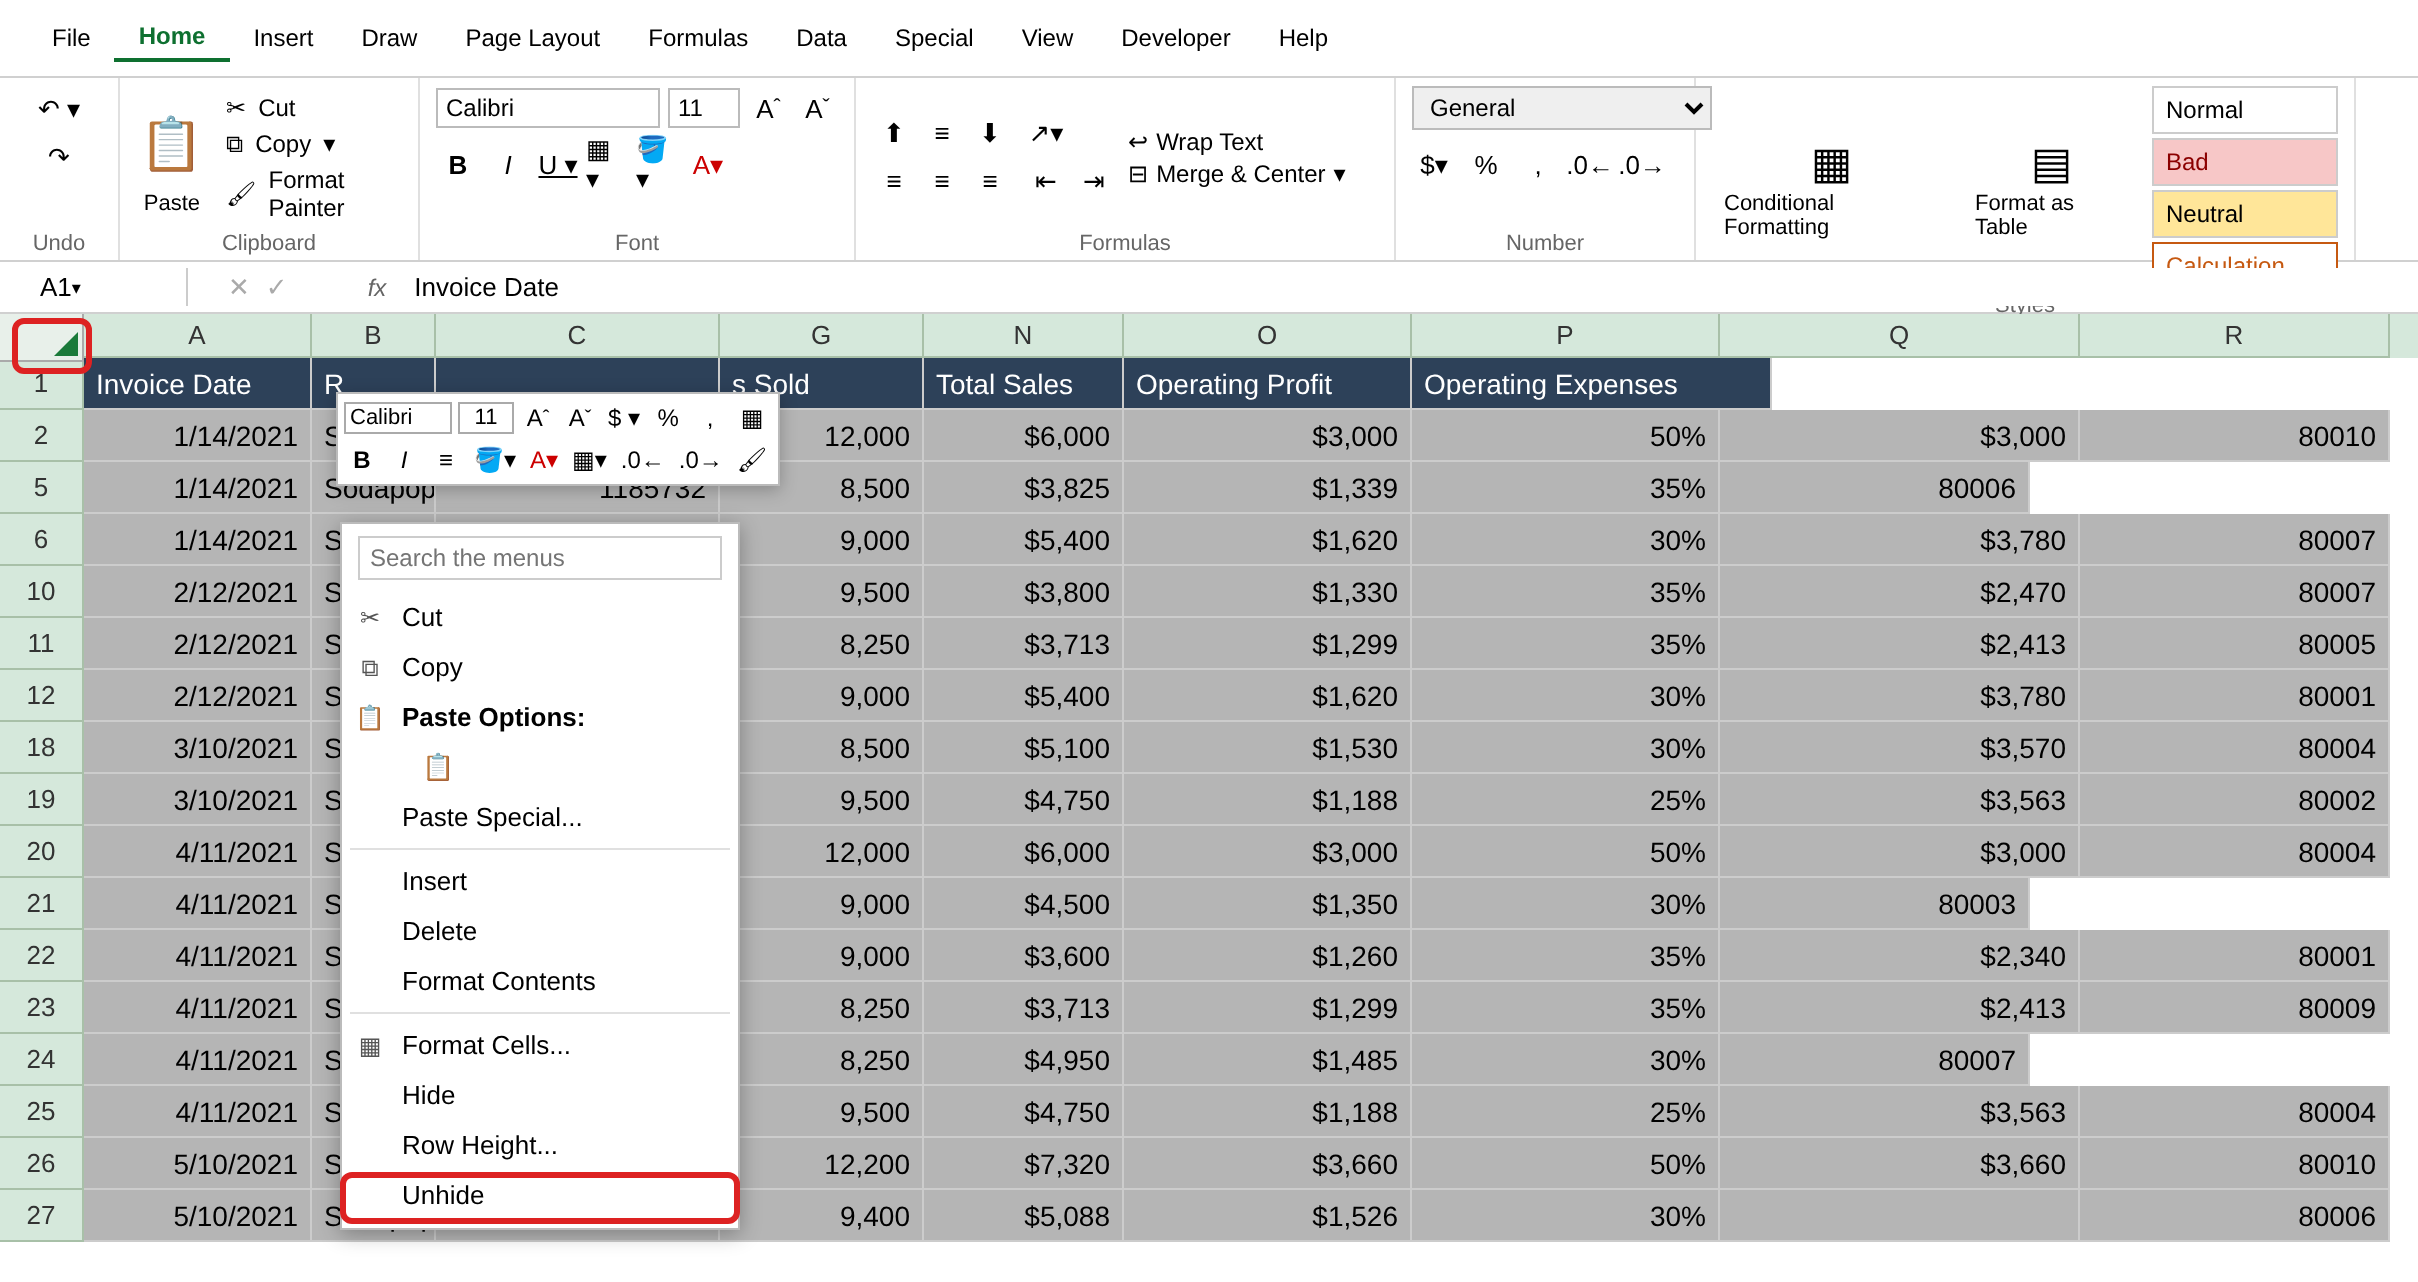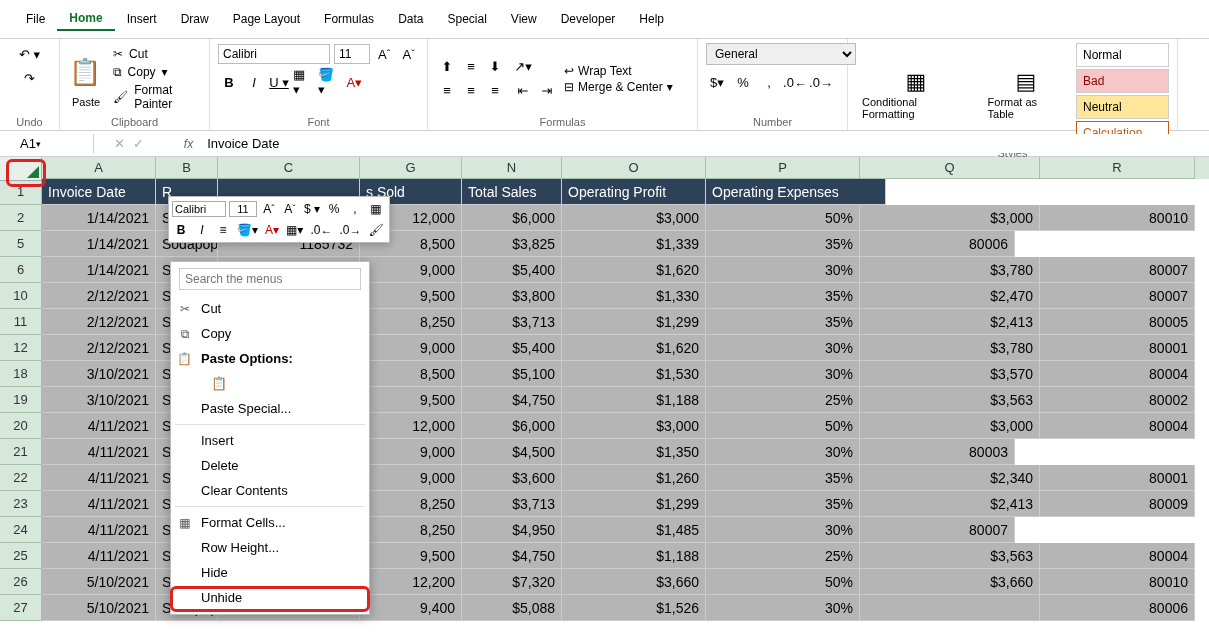--- a/index.html
+++ b/index.html
@@ -498,32 +498,32 @@
       <span>Paste Special...</span>
     </div>
   <div class="cm-sep"></div>
   <div class="cmrow">
       <span>Insert</span>
     </div>
   <div class="cmrow">
       <span>Delete</span>
     </div>
   <div class="cmrow">
-      <span>Clear Contents</span>
+      <span>Format Contents</span>
     </div>
   <div class="cm-sep"></div>
   <div class="cmrow">
       <span class="ic">▦</span>
       <span>Format Cells...</span>
     </div>
   <div class="cmrow">
+      <span>Hide</span>
+    </div>
+  <div class="cmrow">
       <span>Row Height...</span>
-    </div>
-  <div class="cmrow">
-      <span>Hide</span>
     </div>
   <div class="cmrow">
       <span>Unhide</span>
     </div>
 </div>
 
 <div class="red-box corner-box"></div>
 <div class="red-box unhide-box"></div>
 
 </body></html>

